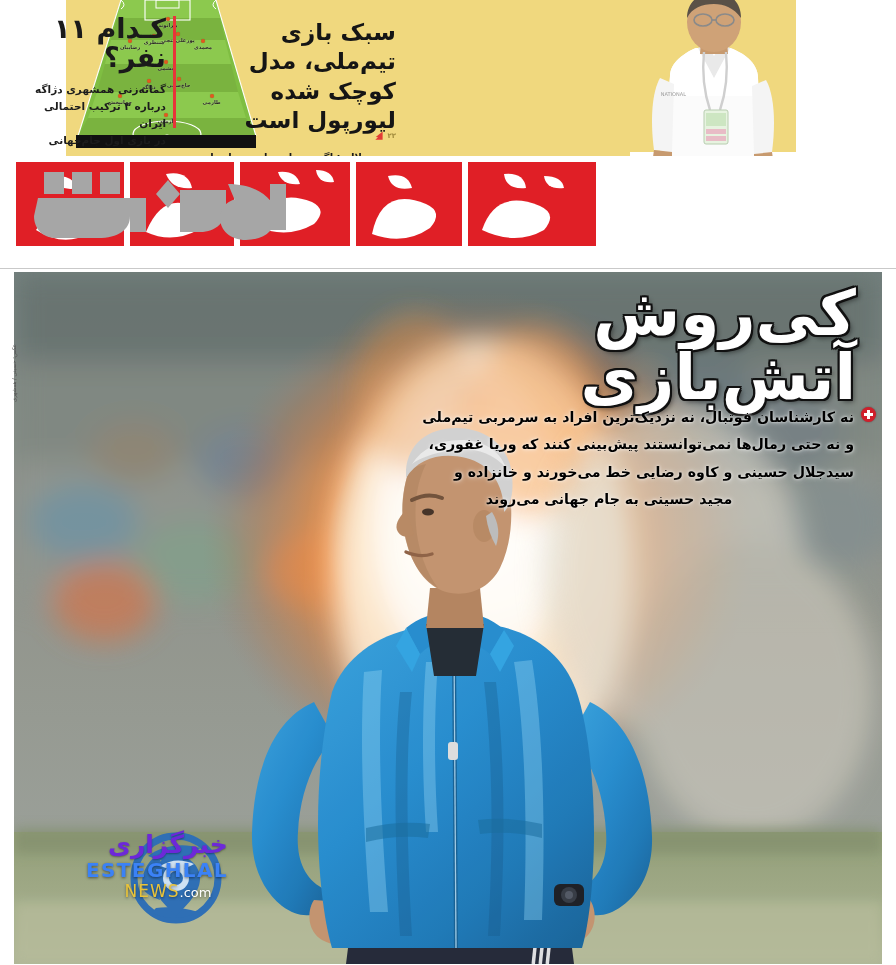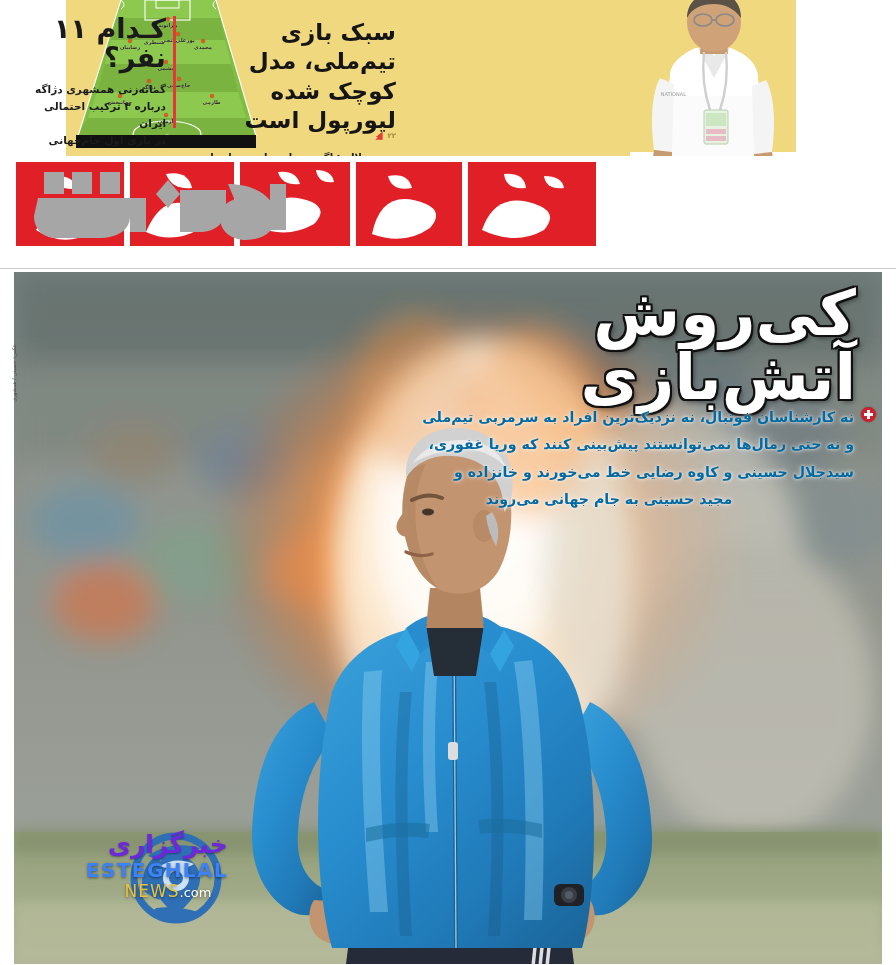--- a/index.html
+++ b/index.html
@@ -111,21 +111,21 @@
       2px 2px 0 #111, -2px 2px 0 #111, 2px -2px 0 #111, -2px -2px 0 #111,
       3px 3px 5px rgba(0,0,0,.45);
   }
   .headline .ln { display:block; }
 
   
   .lead-wrap {
     position:absolute; right:42px; top:404px; width:560px; direction:rtl; text-align:right;
   }
   .lead {
-    font-size:14.2px; font-weight:bold; line-height:1.92; color:#0369a1;
+    font-size:14.2px; font-weight:bold; line-height:1.92; color:#000000;
     text-shadow:0 0 3px rgba(255,255,255,.85), 0 0 6px rgba(255,255,255,.6);
   }
   .lead .l1 { display:block; }
   .lead .l2 { display:block; }
   .lead .l3 { display:block; }
   .lead .l4 { display:block; text-align:center; padding-left:70px; }
   .plusbadge {
     position:absolute; right:-22px; top:3px; width:15px; height:15px; border-radius:50%;
     background:#cf1f2b; display:flex; align-items:center; justify-content:center;
     box-shadow:0 0 2px rgba(0,0,0,.4);

